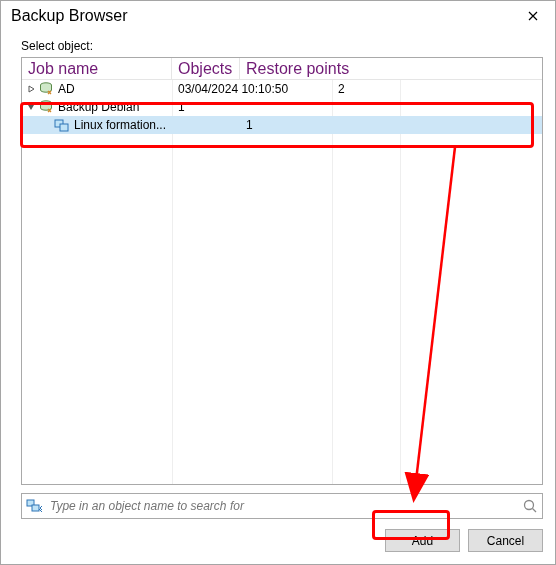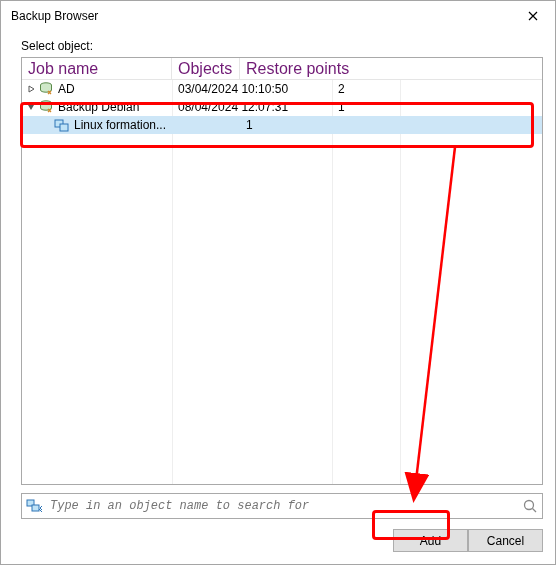--- a/index.html
+++ b/index.html
@@ -21,21 +21,21 @@
     display: flex;
     flex-direction: column;
   }
   .titlebar {
     height: 30px;
     display: flex;
     align-items: center;
     padding: 0 0 0 10px;
     background: #fff;
   }
-  .titlebar .title { flex: 1; font-size: 12px; }
+  .titlebar .title { flex: 1; font-size: 16px; }
   .close-btn {
     width: 45px;
     height: 30px;
     display: flex;
     align-items: center;
     justify-content: center;
     cursor: pointer;
   }
   .close-btn svg { width: 10px; height: 10px; }
   .content {
@@ -110,32 +110,32 @@
     display: flex;
     align-items: center;
     background: #fff;
     padding: 0 4px;
   }
   .search-icon-left { width:18px; height:18px; margin-right:4px; flex-shrink:0; }
   .search-input {
     flex: 1;
     border: none;
     outline: none;
-    font-family: Liberation Mono, monospace;
+    font-family: Liberation Sans, sans-serif;
     font-size: 12px;
     font-style: italic;
     color: #1d4ed8;
     background: transparent;
   }
   .search-mag { width:16px; height:16px; flex-shrink:0; }
   .button-row {
     margin-top: 10px;
     display: flex;
     justify-content: flex-end;
-    gap: 0;
+    gap: 8px;
   }
   .btn {
     width: 75px;
     height: 23px;
     border: 1px solid #adadad;
     background: #e1e1e1;
     font-family: inherit;
     font-size: 12px;
     cursor: pointer;
   }
@@ -193,21 +193,20 @@
                   <path d="M1 2 L7 2 L4 7 z" fill="#595959"></path>
                 </svg>
               </span>
               <svg class="job-icon" viewBox="0 0 16 16">
                 <ellipse cx="8" cy="4" rx="5.5" ry="2.2" fill="#cfe8c8" stroke="#5a8a4a"></ellipse>
                 <path d="M2.5 4 v5 a5.5 2.2 0 0 0 11 0 v-5" fill="#cfe8c8" stroke="#5a8a4a"></path>
                 <path d="M10 10 l3 3 M13 10 l-3 3" stroke="#d08a2a" stroke-width="1.3"></path>
               </svg>
               <span>Backup Debian</span>
             </div>
-            <div class="cell cell-restore">08/04/2024 12:07:31</div>
             <div class="cell cell-objects">1</div>
             <div class="cell cell-points"></div>
           </div>
           <div class="row selected">
             <div class="cell cell-job indent1">
               <span class="expander"></span>
               <svg class="vm-icon" viewBox="0 0 16 16">
                 <rect x="1" y="3" width="8" height="7" fill="#bfe3f7" stroke="#2e75b6"></rect>
                 <rect x="6" y="7" width="8" height="7" fill="#bfe3f7" stroke="#2e75b6"></rect>
               </svg>

